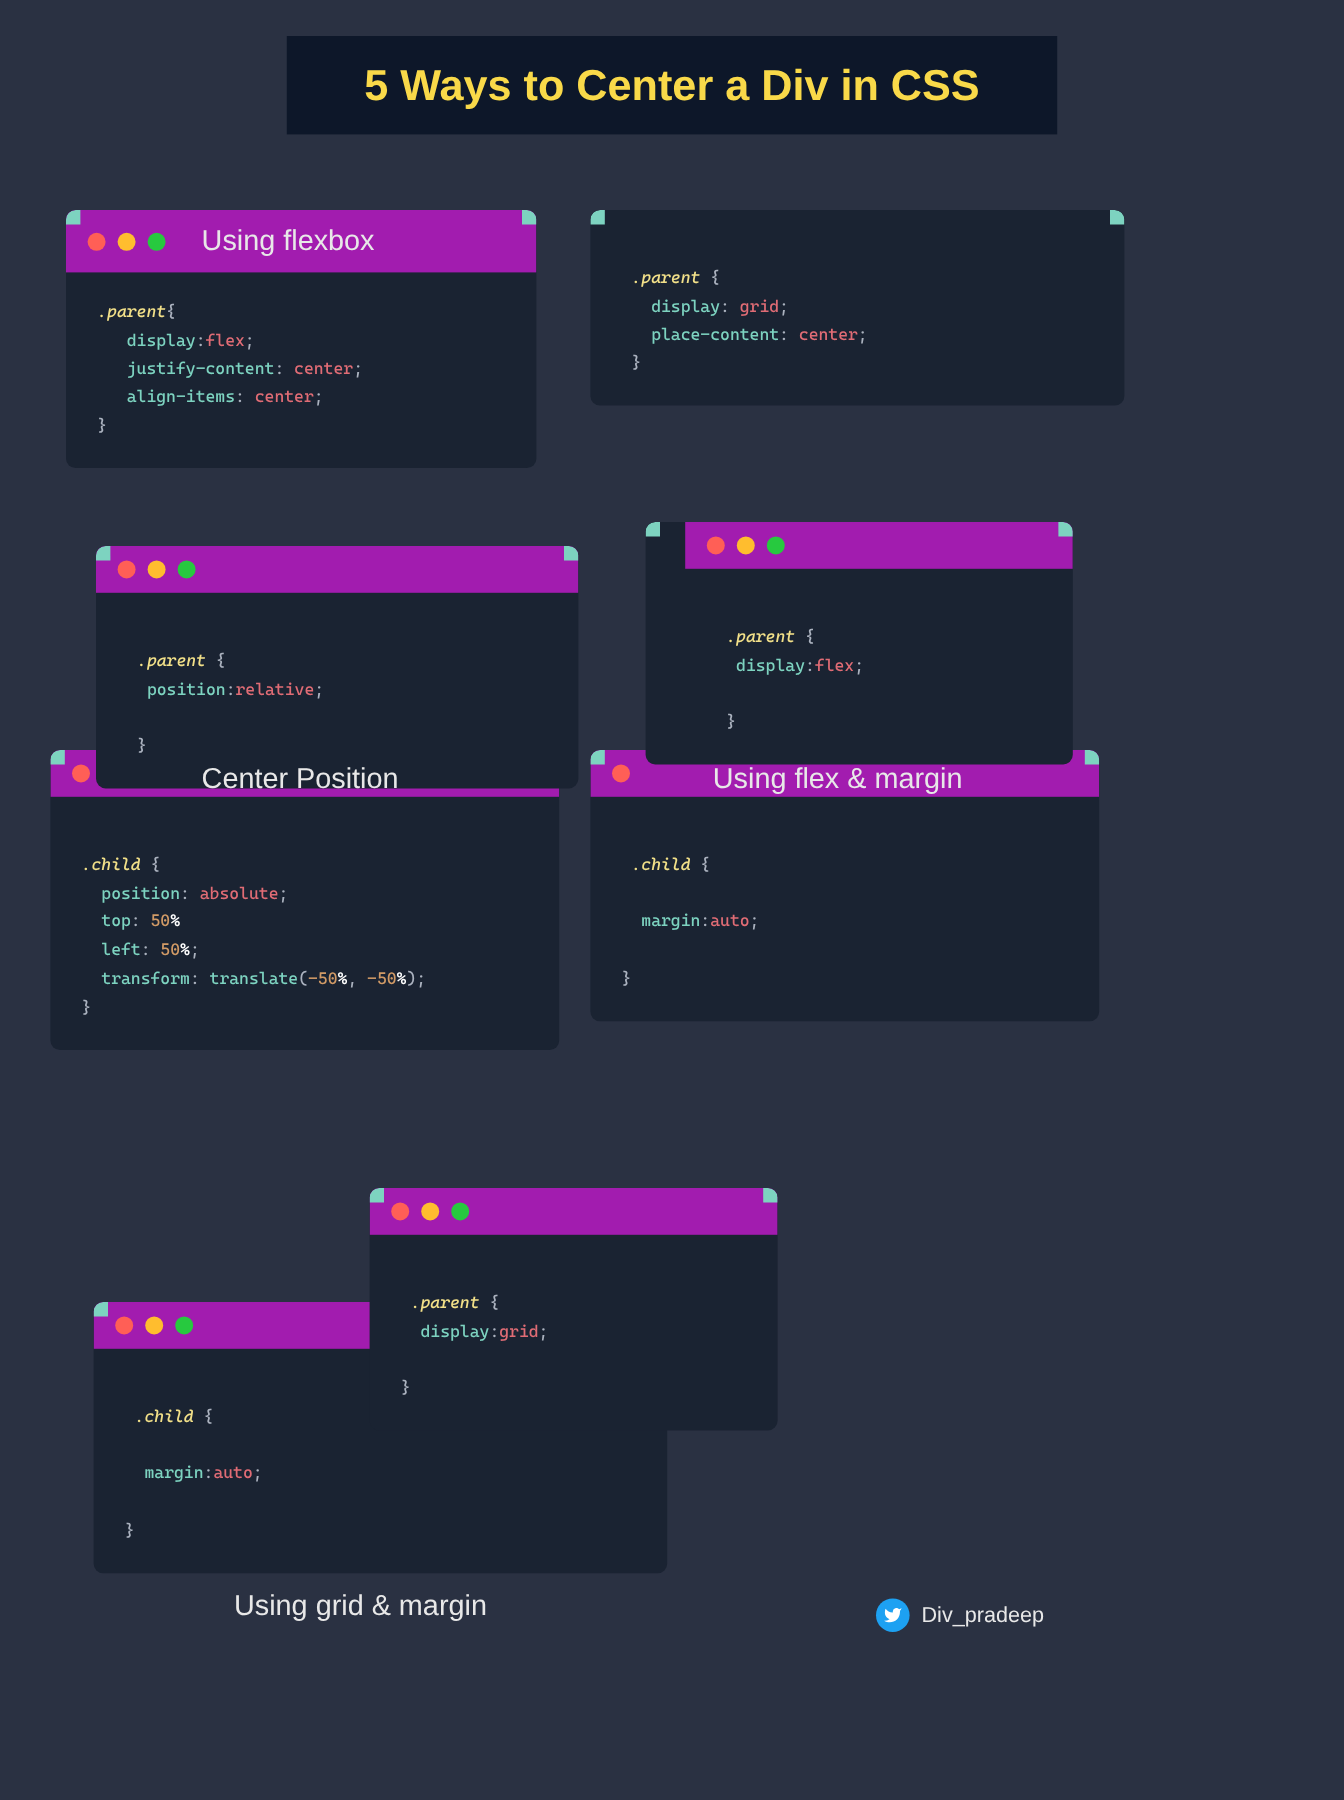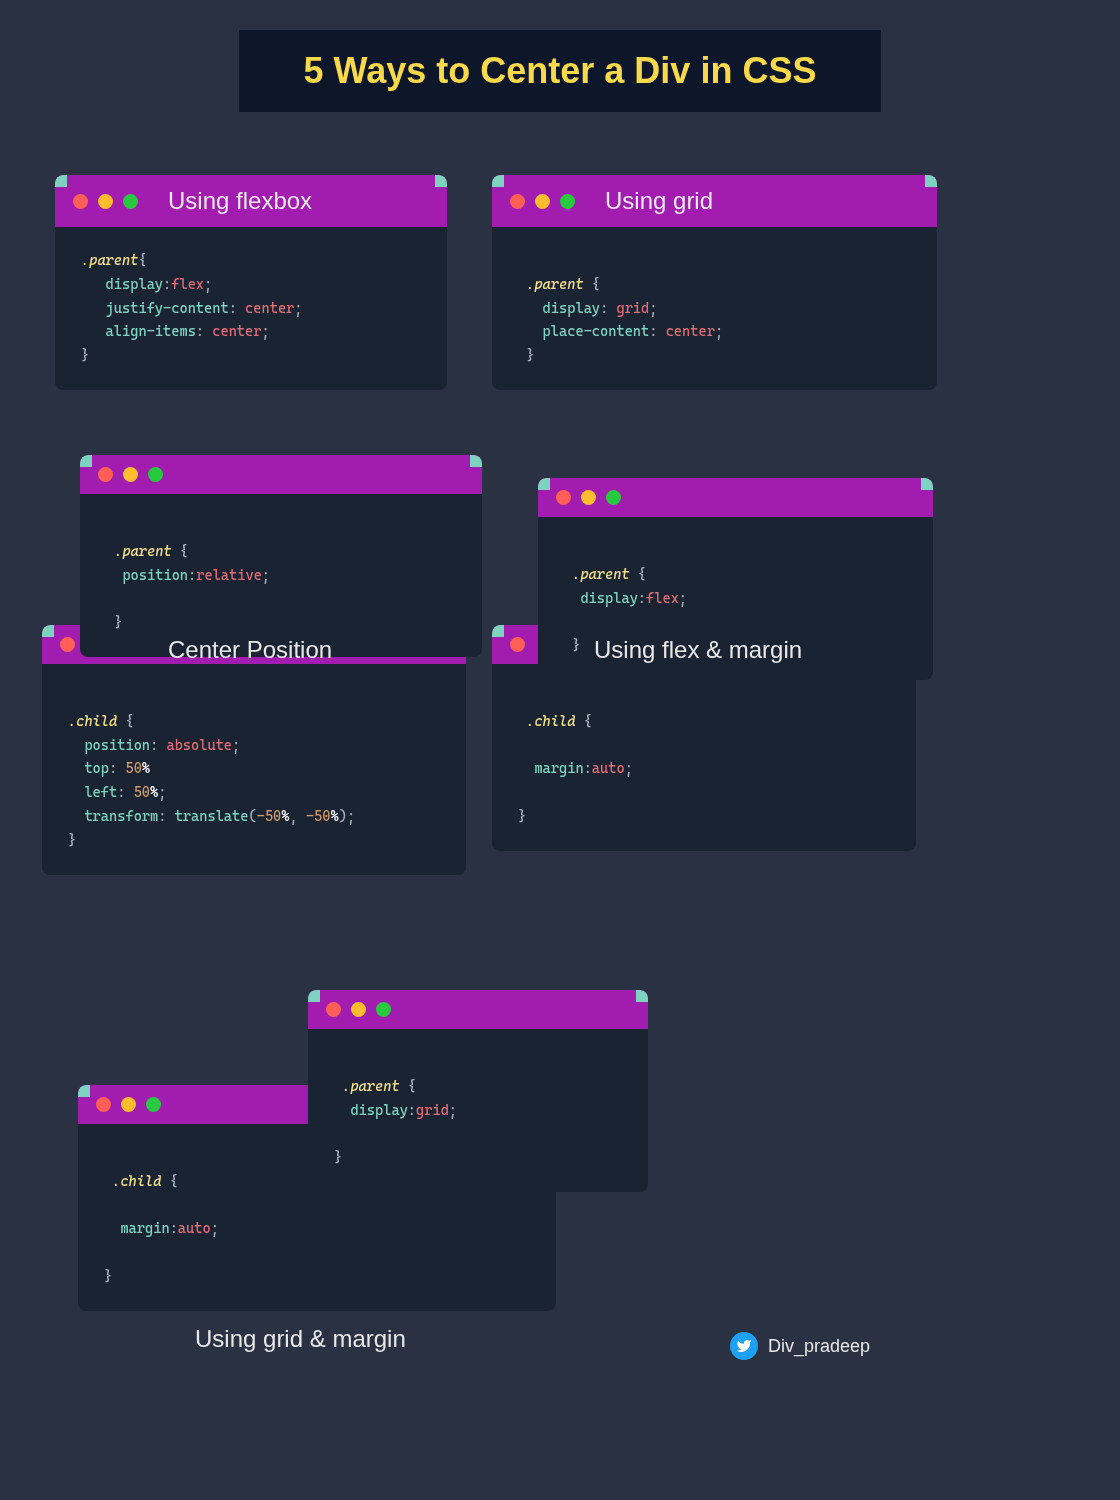--- a/index.html
+++ b/index.html
@@ -75,21 +75,21 @@
       top: 0;
     }
     .corner-tl { left: 0; border-top-left-radius: 8px; }
     .corner-tr { right: 0; border-top-right-radius: 8px; }
 
     
     .w1 { top: 175px; left: 55px; width: 392px; }
     .w2 { top: 175px; left: 492px; width: 445px; }
     .w3-parent { top: 455px; left: 80px; width: 402px; z-index: 2; }
     .w3-child { top: 625px; left: 42px; width: 424px; z-index: 1; }
-    .w4-parent { top: 478px; left: 538px; width: 395px; z-index: 2; }
+    .w4-parent { top: 435px; left: 538px; width: 356px; z-index: 2; padding-left: 33px; }
     .w4-child { top: 625px; left: 492px; width: 424px; z-index: 1; }
     .w5-parent { top: 990px; left: 308px; width: 340px; z-index: 2; }
     .w5-child { top: 1085px; left: 78px; width: 478px; z-index: 1; }
 
     .title-overlay {
       position: absolute;
       color: #e8e8e8;
       font-size: 24px;
       font-family: -apple-system, BlinkMacSystemFont, 'Segoe UI', sans-serif;
       z-index: 3;
@@ -143,26 +143,20 @@
   <div class="code"><span class="selector">.parent</span><span class="punct">{</span>
    <span class="property">display</span><span class="punct">:</span><span class="value">flex</span><span class="punct">;</span>
    <span class="property">justify-content</span><span class="punct">: </span><span class="value">center</span><span class="punct">;</span>
    <span class="property">align-items</span><span class="punct">: </span><span class="value">center</span><span class="punct">;</span>
 <span class="punct">}</span></div>
 </div>
 
 <div class="window w2">
   <div class="corner-tl"></div>
   <div class="corner-tr"></div>
-  <div class="window-header">
-    <div class="dot dot-red"></div>
-    <div class="dot dot-yellow"></div>
-    <div class="dot dot-green"></div>
-    <div class="window-title">Using grid</div>
-  </div>
   <div class="code">
  <span class="selector">.parent</span> <span class="punct">{</span>
    <span class="property">display</span><span class="punct">: </span><span class="value">grid</span><span class="punct">;</span>
    <span class="property">place-content</span><span class="punct">: </span><span class="value">center</span><span class="punct">;</span>
  <span class="punct">}</span></div>
 </div>
 
 <div class="window w3-parent">
   <div class="corner-tl"></div>
   <div class="corner-tr"></div>

